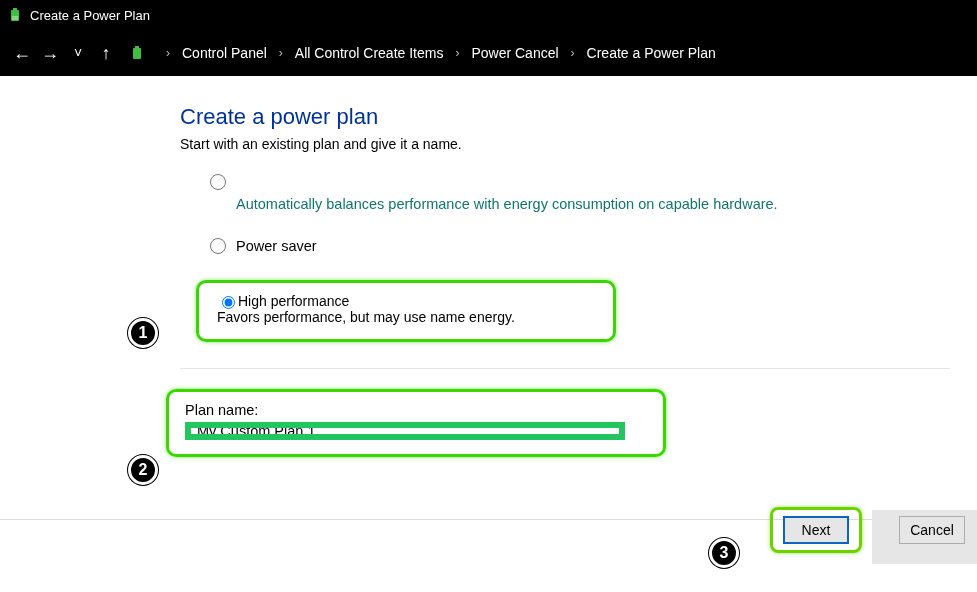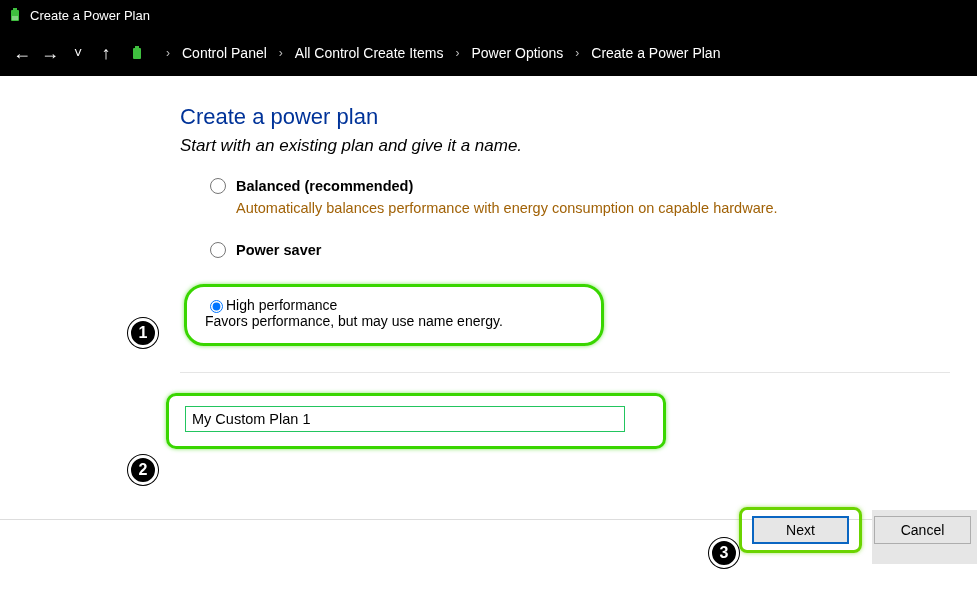--- a/index.html
+++ b/index.html
@@ -16,46 +16,46 @@
   .navbar { background: #000; color: #fff; height: 46px; display: flex; align-items: center; padding: 0 8px; }
   .nav-btn { color: #fff; width: 28px; height: 28px; display: flex; align-items: center; justify-content: center; font-size: 18px; cursor: pointer; }
   .nav-sep { width: 4px; }
   .breadcrumb { display: flex; align-items: center; margin-left: 8px; font-size: 14px; }
   .breadcrumb span.crumb { margin: 13px 2px; padding: 2px 4px; cursor: pointer; }
   .breadcrumb span.chev { color: #bbb; margin: 0 6px; font-size: 12px; }
 
   
   .content { position: relative; padding: 28px 40px 0 180px; }
   h1.page-title { color: #003399; font-weight: 400; font-size: 22px; margin: 0 0 6px 0; }
-  .subtitle { margin: 0 0 22px 0; font-size: 17px; font-style: italic; }
+  .subtitle { margin: 0 0 22px 0; font-size: 14px; }
 
   .option { margin: 0 0 26px 30px; }
   .option .row { display: flex; align-items: center; }
   .option input[type=radio] { width: 16px; height: 16px; margin: 0 10px 0 0; accent-color: #000; }
-  .option .opt-label { font-size: 14.5px; font-weight: bold; }
+  .option .opt-label { font-size: 14.5px; }
   .option .opt-label.bold { font-weight: 700; }
-  .option .opt-desc { margin: 6px 0 0 26px; font-size: 14.5px; color: #a16207; }
+  .option .opt-desc { margin: 6px 0 0 26px; font-size: 14.5px; color: #0f766e; }
 
   .box-hl { border: 3px solid #39d600; border-radius: 10px; padding: 10px 18px 14px 18px; margin: 0 0 26px 0; width: 420px; box-shadow: 0 0 4px rgba(57,214,0,0.6); position: relative; }
   .box-hl .row { display:flex; align-items:center; }
 
   .divider { border-top: 1px solid #e5e5e5; margin: 0 0 20px 0; width: 770px; }
 
   .planname-box { border: 3px solid #39d600; border-radius: 10px; padding: 10px 16px 14px 16px; width: 500px; box-shadow: 0 0 4px rgba(57,214,0,0.6); }
   .planname-box label { display:block; font-size: 14.5px; margin-bottom: 4px; }
-  .planname-box input[type=text] { width: 440px; height: 26px; border: 1px solid #22c55e; padding: 0 6px; font-family: inherit; font-size: 14.5px; background:#fff; }
+  .planname-box input[type=text] { width: 440px; height: 18px; border: 6px solid #22c55e; padding: 0 6px; font-family: inherit; font-size: 14.5px; background:#fff; }
 
   
   .footer { position: absolute; bottom: 28px; right: 0; left: 0; height: 50px; }
   .footer-bg { position: absolute; right: 0; bottom: 0; width: 105px; height: 54px; background: #e6e6e6; }
-  .btn { display:inline-flex; align-items:center; justify-content:center; width: 97px; height: 28px; font-family: inherit; font-size: 14px; cursor: pointer; }
+  .btn { display:inline-flex; align-items:center; justify-content:center; width: 66px; height: 28px; font-family: inherit; font-size: 14px; cursor: pointer; }
   .btn.next { border: 2px solid #0a66c2; background: #e6e6e6; }
   .btn.cancel { border: 1px solid #adadad; background: #e6e6e6; }
   .next-wrap { position:absolute; right: 115px; bottom: 11px; border: 3px solid #6bd400; border-radius: 8px; padding: 6px 10px; box-shadow: 0 0 4px rgba(107,212,0,0.6); }
-  .cancel-wrap { position:absolute; right: 6px; bottom: 20px; border-radius: 10px; }
+  .cancel-wrap { position:absolute; right: 12px; bottom: 20px; border-radius: 10px; }
 
   
   .anno { position: absolute; width: 30px; height: 30px; border-radius: 50%; background: #000; color: #fff; font-weight: 700; font-size: 16px; display:flex; align-items:center; justify-content:center; border: 3px solid #fff; box-shadow: 0 0 0 1px #000; }
 
   
   .foot-div { position:absolute; left: 0; right: 26px; bottom: 72px; border-top: 1px solid #ddd; }
 </style>
 </head>
 <body>
 
@@ -81,56 +81,56 @@
         <rect x="3" y="3" width="8" height="11" rx="1" fill="#3fbf3f"></rect>
         <rect x="5" y="1" width="4" height="2" fill="#3fbf3f"></rect>
       </svg>
   </span>
   <div class="breadcrumb">
     <span class="chev">›</span>
     <span class="crumb">Control Panel</span>
     <span class="chev">›</span>
     <span class="crumb">All Control Create Items</span>
     <span class="chev">›</span>
-    <span class="crumb">Power Options</span>
+    <span class="crumb">Power Cancel</span>
     <span class="chev">›</span>
     <span class="crumb">Create a Power Plan</span>
   </div>
 </div>
 
 <div class="content">
   <h1 class="page-title">Create a power plan</h1>
   <p class="subtitle">Start with an existing plan and give it a name.</p>
 
   <div class="option">
     <div class="row">
       <input type="radio" name="plan" style="">
-      <span class="opt-label bold">Balanced (recommended)</span>
     </div>
     <div class="opt-desc">Automatically balances performance with energy consumption on capable hardware.</div>
   </div>
 
   <div class="option">
     <div class="row">
       <input type="radio" name="plan" style="">
       <span class="opt-label">Power saver</span>
     </div>
   </div>
 
-  <div class="box-hl" style="margin-left:4px;border-radius:20px;">
+  <div class="box-hl" style="margin-left:16px;">
     <div class="row">
       <input type="radio" name="plan" checked="" style="">
       <span class="opt-label">High performance</span>
     </div>
     <div class="opt-desc">Favors performance, but may use name energy.</div>
   </div>
 
   <div class="divider"></div>
 
   <div class="planname-box" style="margin-left:-14px;">
+    <label>Plan name:</label>
     <input type="text" value="My Custom Plan 1" style="">
   </div>
 </div>
 
 <div class="foot-div"></div>
 
 <div class="footer">
   <div class="footer-bg"></div>
   <div class="next-wrap">
     <button class="btn next">Next</button>

